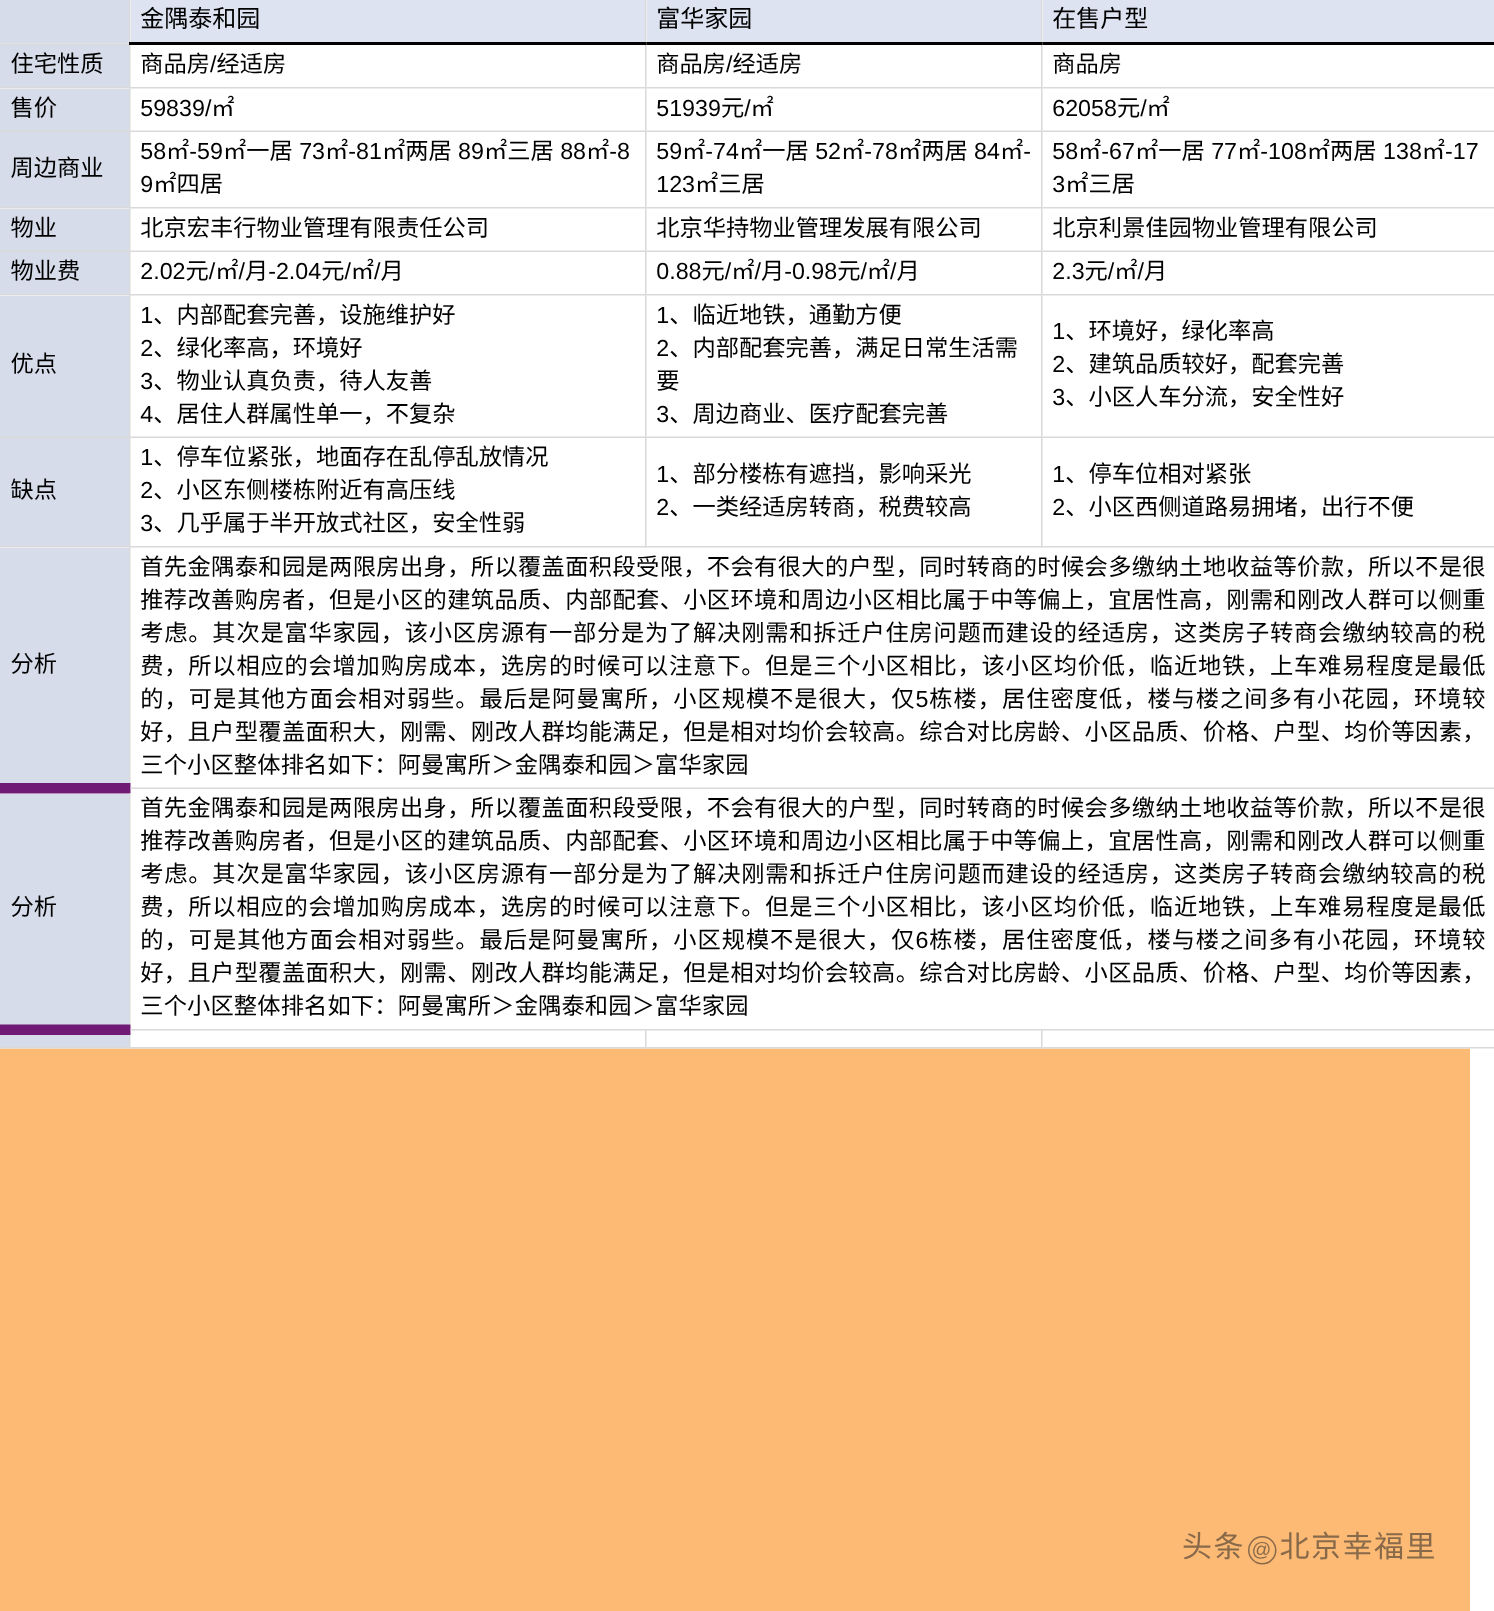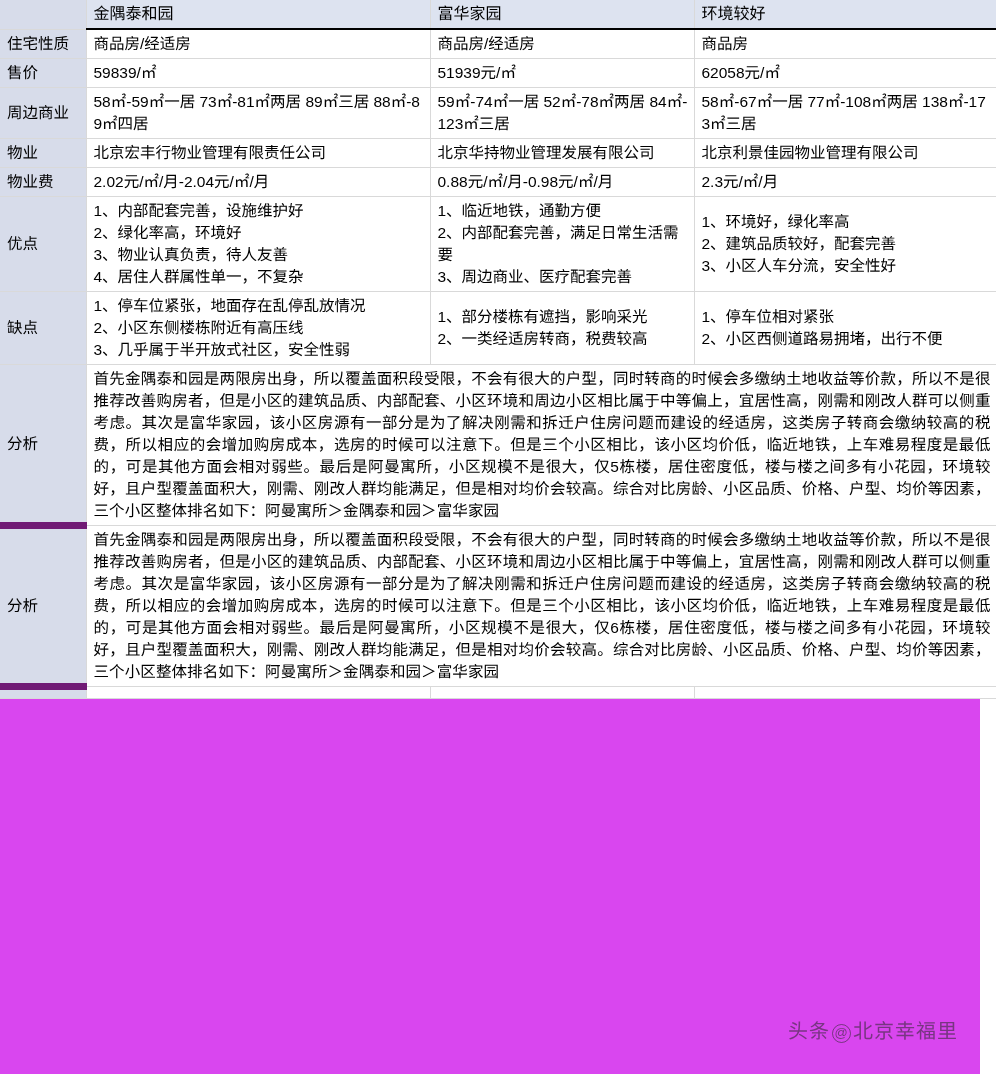--- a/index.html
+++ b/index.html
@@ -14,21 +14,21 @@
     font-family: "Liberation Sans", "DejaVu Sans", sans-serif;
     color: #000000;
     overflow: hidden;
     position: relative;
   }
 
   #sheet {
     width: 980px;
     height: 1074px;
     position: relative;
-    background: #d946ef;
+    background: #fdba74;
   }
 
   table.cmp {
     border-collapse: collapse;
     table-layout: fixed;
     width: 996px;
     background: #ffffff;
   }
 
   table.cmp td {
@@ -136,21 +136,21 @@
       <col class="c-a">
       <col class="c-b">
       <col class="c-c">
     </colgroup>
     <tbody>
 
       <tr class="hdr">
         <td class="corner"></td>
         <td class="hcell">金隅泰和园</td>
         <td class="hcell">富华家园</td>
-        <td class="hcell">环境较好</td>
+        <td class="hcell">在售户型</td>
       </tr>
 
 
       <tr>
         <td class="lbl">住宅性质</td>
         <td class="val">商品房/经适房</td>
         <td class="val">商品房/经适房</td>
         <td class="val">商品房</td>
       </tr>
 

